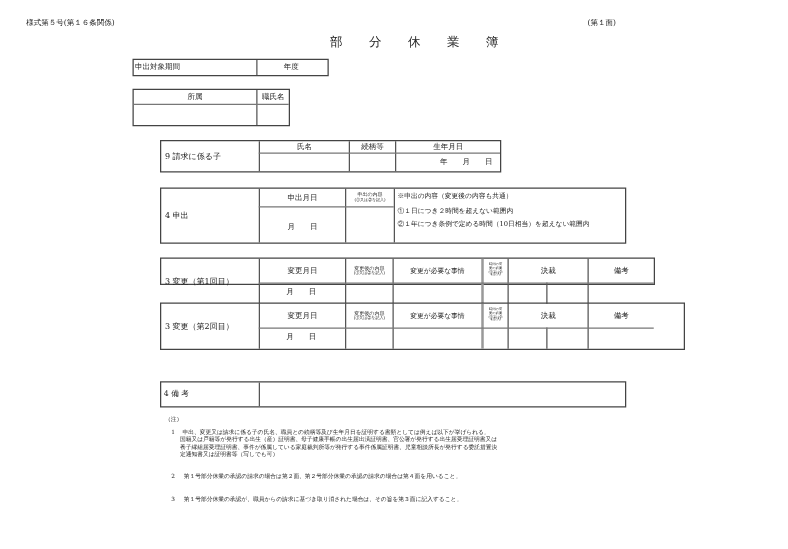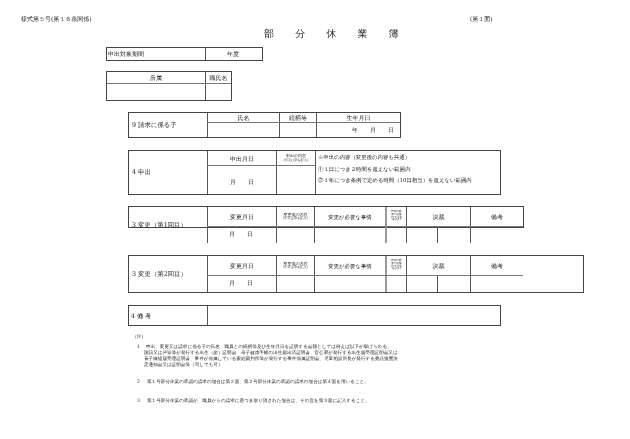--- a/index.html
+++ b/index.html
@@ -96,21 +96,21 @@
   <div class="abs t c" style="left:342px;top:4px;width:52px;height:13px;">備考</div>
   <div class="abs t" style="left:100px;top:24px;">月　　日</div>
   <div class="abs" style="left:148px;top:21px;width:36px;height:14px;"></div>
   <div class="abs" style="left:186px;top:21px;width:69px;height:14px;"></div>
   <div class="abs" style="left:259px;top:21px;width:17px;height:14px;"></div>
   <div class="abs" style="left:278px;top:21px;width:29px;height:14px;"></div>
   <div class="abs" style="left:309px;top:21px;width:31px;height:14px;"></div>
   <div class="abs" style="left:342px;top:21px;width:51px;height:14px;"></div>
 </div>
 
-<div class="box" style="left:128px;top:255px;width:456px;height:38px;">
+<div class="box" style="left:128px;top:242px;width:420px;height:38px;">
   <div class="abs t" style="left:3px;top:15px;font-size:6.4px;">3 変更（第2回目）</div>
   <div class="vl" style="left:78px;top:0;height:36px;"></div>
   <div class="vl" style="left:147px;top:0;height:36px;"></div>
   <div class="vl" style="left:185px;top:0;height:36px;"></div>
   <div class="vl" style="left:256px;top:0;height:36px;border-left:2px solid #999;"></div>
   <div class="vl" style="left:277px;top:0;height:36px;"></div>
   <div class="vl" style="left:308px;top:19px;height:17px;"></div>
   <div class="vl" style="left:341px;top:0;height:36px;"></div>
   <div class="hl" style="left:78px;top:19px;width:316px;"></div>
   <div class="abs t c" style="left:79px;top:4px;width:68px;height:13px;">変更月日</div>

